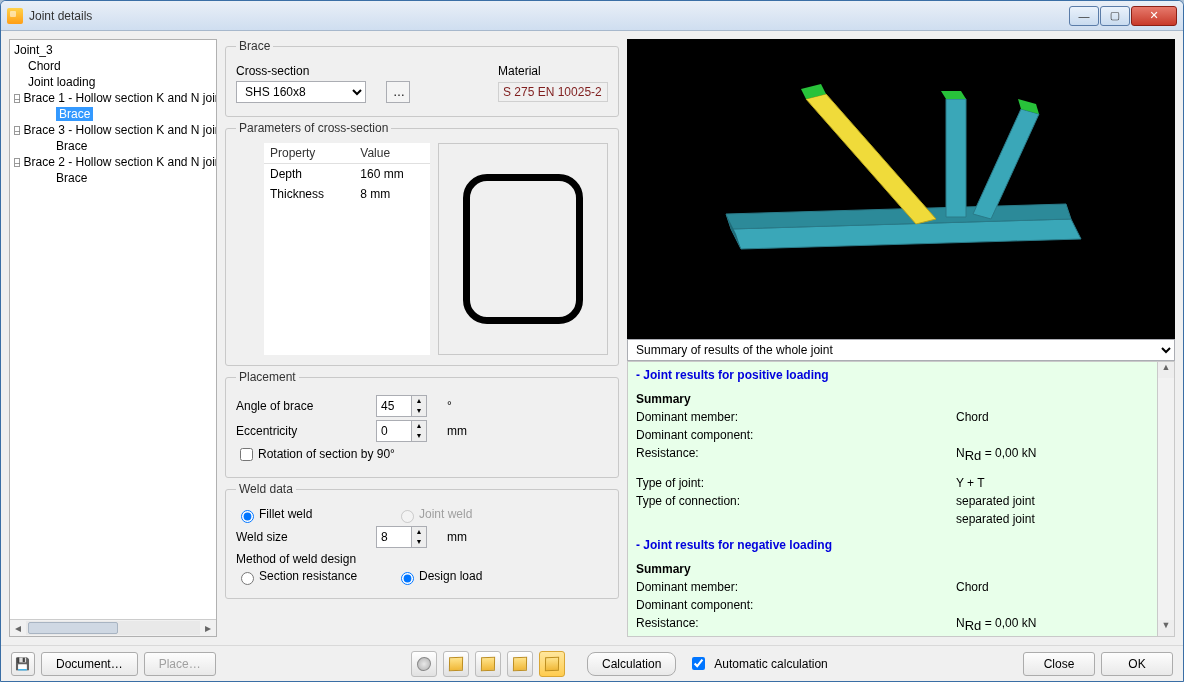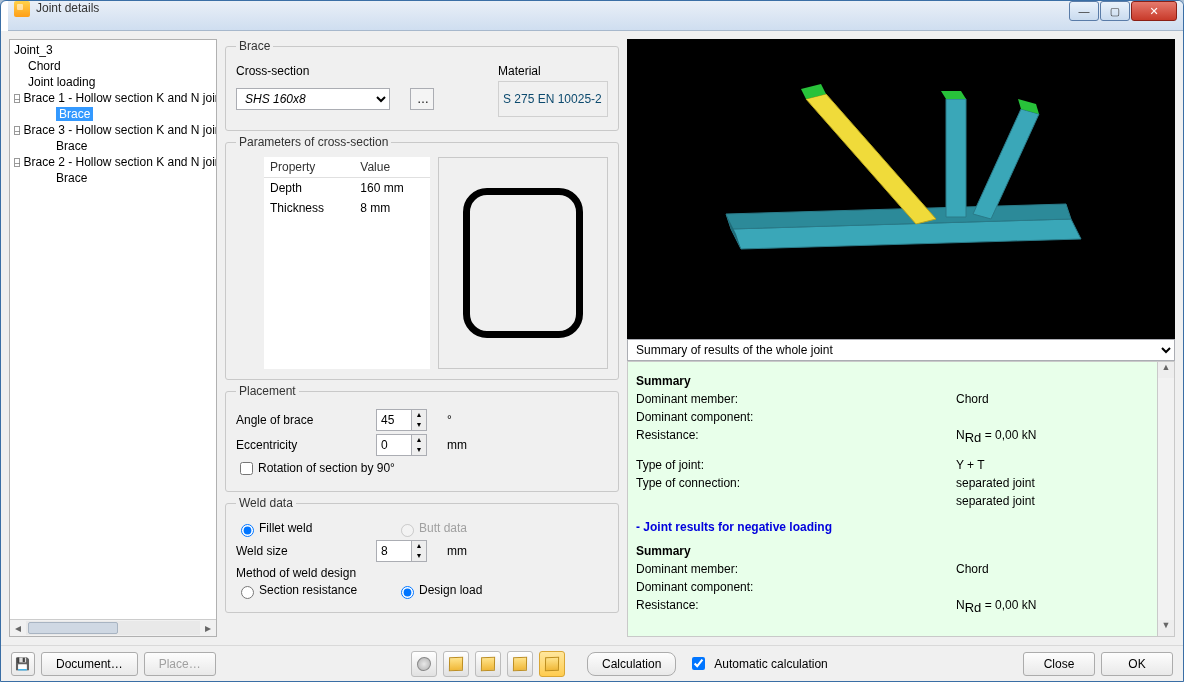--- a/index.html
+++ b/index.html
@@ -1,20 +1,20 @@
 <!DOCTYPE html>
 <html><head>
 <meta charset="utf-8">
 <style>
 * { box-sizing: border-box; font-family: "Segoe UI", Tahoma, sans-serif; font-size: 12px; }
 html, body { margin: 0; padding: 0; width: 1184px; height: 682px; background: linear-gradient(#b8d0e8, #d5e3f1); overflow: hidden; }
 
 .window { width: 1184px; height: 682px; background: #fff; border: 1px solid #3a6ea5; border-radius: 6px 6px 0 0; overflow: hidden; display: flex; flex-direction: column; box-shadow: 0 0 8px rgba(0,0,0,0.3); }
 
-.titlebar { height: 30px; background: linear-gradient(#e9eff7, #cfdef0); display: flex; align-items: flex-start; padding: 0 6px; border-bottom: 1px solid #a7b8cc; margin-left: 7px; }
+.titlebar { height: 30px; background: linear-gradient(#e9eff7, #cfdef0); display: flex; align-items: center; padding: 0 6px; border-bottom: 1px solid #a7b8cc; }
 .titlebar .icon { width: 16px; height: 16px; margin-right: 6px; background: linear-gradient(#ffd24a, #ff9e16); border-radius: 2px; position: relative; }
 .titlebar .icon::after { content:""; position:absolute; top:3px; left:3px; width:6px; height:6px; background:#fff8; border-radius:1px; }
 .titlebar .title { flex: 1; color: #333; }
 .win-controls { display: flex; gap: 1px; }
 .win-btn { width: 30px; height: 20px; border: 1px solid #5a7ca8; background: linear-gradient(#eaf2fb, #c9dbef); border-radius: 3px; display:flex; align-items:center; justify-content:center; font-size:11px; color:#333; }
 .win-btn.close { width: 46px; background: linear-gradient(#e67a6d, #c83a2a); border-color:#8b1f15; color:#fff; }
 
 .client { flex: 1; display: flex; gap: 8px; padding: 8px; background: #f0f0f0; overflow:hidden; }
 
 .leftcol { width: 208px; display:flex; flex-direction:column; gap:6px; }
@@ -29,21 +29,21 @@
 .tree-hscroll .track { flex:1; background:#e9e9e9; height:14px; position:relative; }
 .tree-hscroll .thumb { position:absolute; left:2px; top:1px; height:12px; width:90px; background:#cfd8e3; border:1px solid #a8b4c2; border-radius:2px; }
 
 .midcol { width: 394px; display:flex; flex-direction:column; gap:4px; }
 fieldset { border:1px solid #c9c9c9; border-radius:3px; margin:0; padding:8px 10px 10px; }
 fieldset legend { color:#333; padding:0 3px; }
 .row { display:flex; align-items:center; gap:20px; margin:3px 0; }
 .lbl { width:120px; }
 select.std { height:22px; border:1px solid #abadb3; background:#fff; padding:0 4px; }
 .btn-ellipsis { width:24px; height:22px; border:1px solid #abadb3; background:#f4f4f4; }
-input.readonly { height:36px; border:1px solid #d0d0d0; background:#f0f0f0; color:#0c4a6e; padding:0 4px; width:110px; }
+input.readonly { height:20px; border:1px solid #d0d0d0; background:#f0f0f0; color:#7f1d1d; padding:0 4px; width:110px; }
 
 .params-wrap { display:flex; gap:8px; }
 .param-table { flex:1; background:#fff;margin-left:28px; }
 .param-table table { width:100%; border-collapse:collapse; }
 .param-table th { text-align:left; font-weight:normal; background:#fff; border-bottom:1px solid #e0e0e0; padding:3px 6px; color:#333; }
 .param-table td { padding:3px 6px; }
 .section-preview { width:170px; height:212px; background:#f0f0f0; border:1px solid #c9c9c9; display:flex; align-items:center; justify-content:center; }
 .shs-shape { width:120px; height:150px; border:7px solid #000; border-radius:24px; }
 
 .spinner { display:inline-flex; align-items:center; }
@@ -157,21 +157,21 @@
     <div class="midcol">
 
       <fieldset>
         <legend>Brace</legend>
         <div class="row">
           <span class="lbl">Cross-section</span>
           <span style="flex:1"></span>
           <span style="width:110px">Material</span>
         </div>
         <div class="row">
-          <select class="std" style="width:154px;font-style:italic;">
+          <select class="std" style="width:130px;">
             <option>SHS 160x8</option>
           </select>
           <button class="btn-ellipsis">…</button>
           <span style="flex:1"></span>
           <input class="readonly" readonly="" value="S 275 EN 10025-2" style="">
         </div>
       </fieldset>
 
       <fieldset>
         <legend>Parameters of cross-section</legend>
@@ -228,21 +228,21 @@
         </div>
         <div class="row">
           <label><input type="checkbox" style=""><span>Rotation of section by 90°</span></label>
         </div>
       </fieldset>
 
       <fieldset>
         <legend>Weld data</legend>
         <div class="row">
           <label style="width:140px;"><input type="radio" name="wt" checked="" style=""><span>Fillet weld</span></label>
-          <label style="color:#a0a0a0;"><input type="radio" name="wt" disabled="" style=""><span>Butt data</span></label>
+          <label style="color:#a0a0a0;"><input type="radio" name="wt" disabled="" style=""><span>Joint weld</span></label>
         </div>
         <div class="row">
           <span class="lbl">Weld size</span>
           <span class="spinner">
             <input value="8" style="">
             <span class="spin-btns">
                 <div>▲</div>
                 <div>▼</div>
               </span>
           </span>
@@ -275,20 +275,21 @@
           <polygon points="380,70 398,75 395,65 377,60" fill="#28c23a"></polygon>
         </svg>
       </div>
 
       <select class="summary-select">
         <option>Summary of results of the whole joint</option>
       </select>
 
       <div class="results-wrap">
         <div class="results">
+          <div class="h"> - Joint results for positive loading</div>
           <div class="sh">Summary</div>
           <div class="kv">
               <span class="k">Dominant member:</span>
               <span>Chord</span>
             </div>
           <div class="kv">
               <span class="k">Dominant component:</span>
               <span></span>
             </div>
           <div class="kv">

